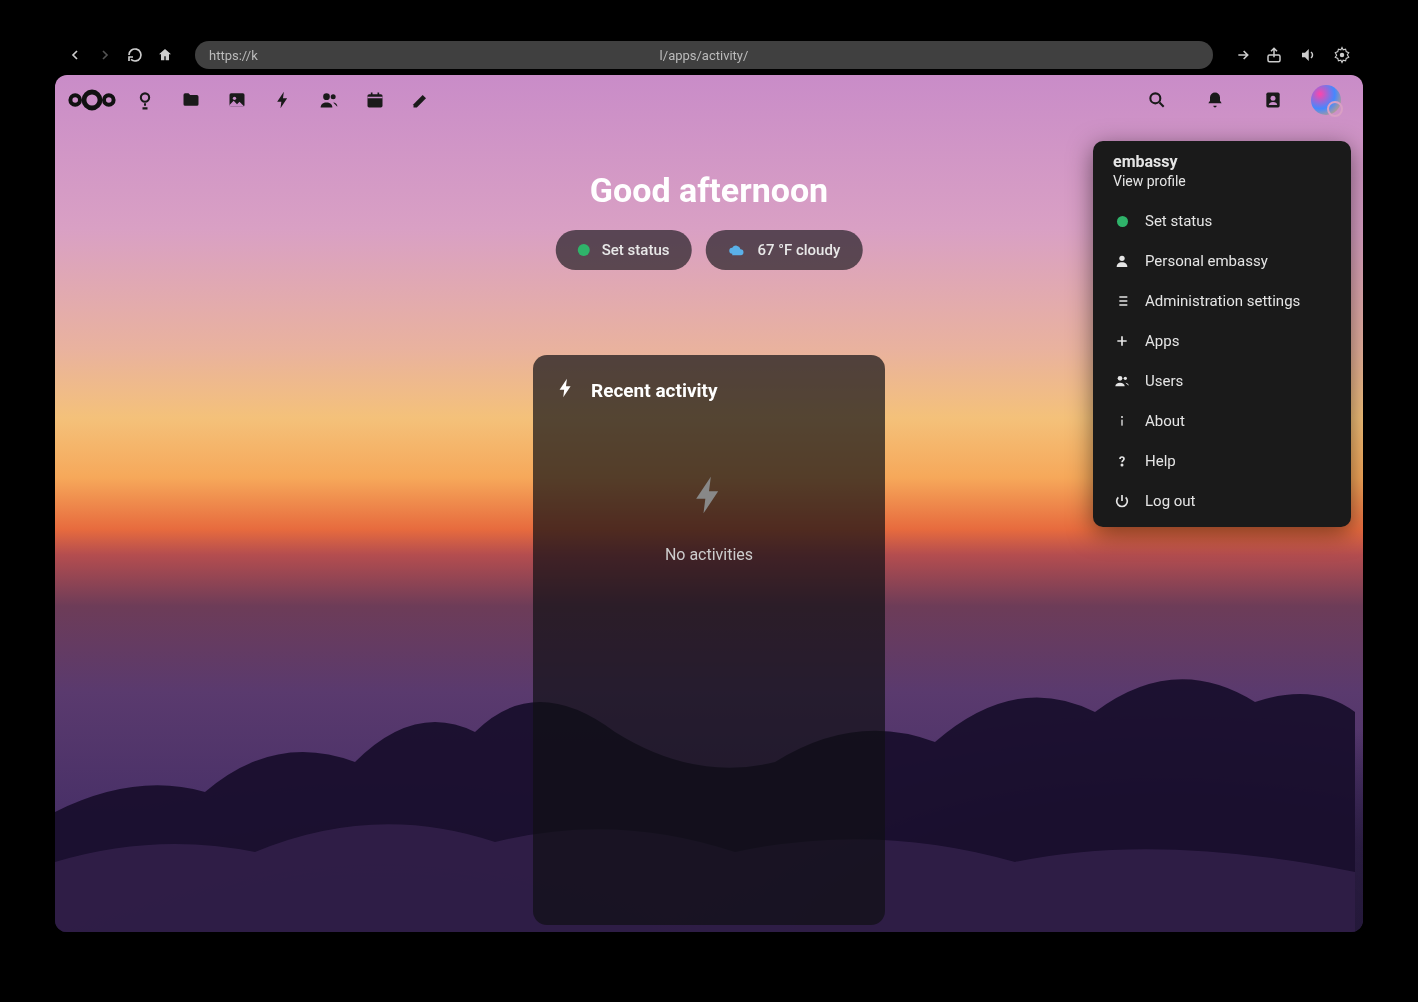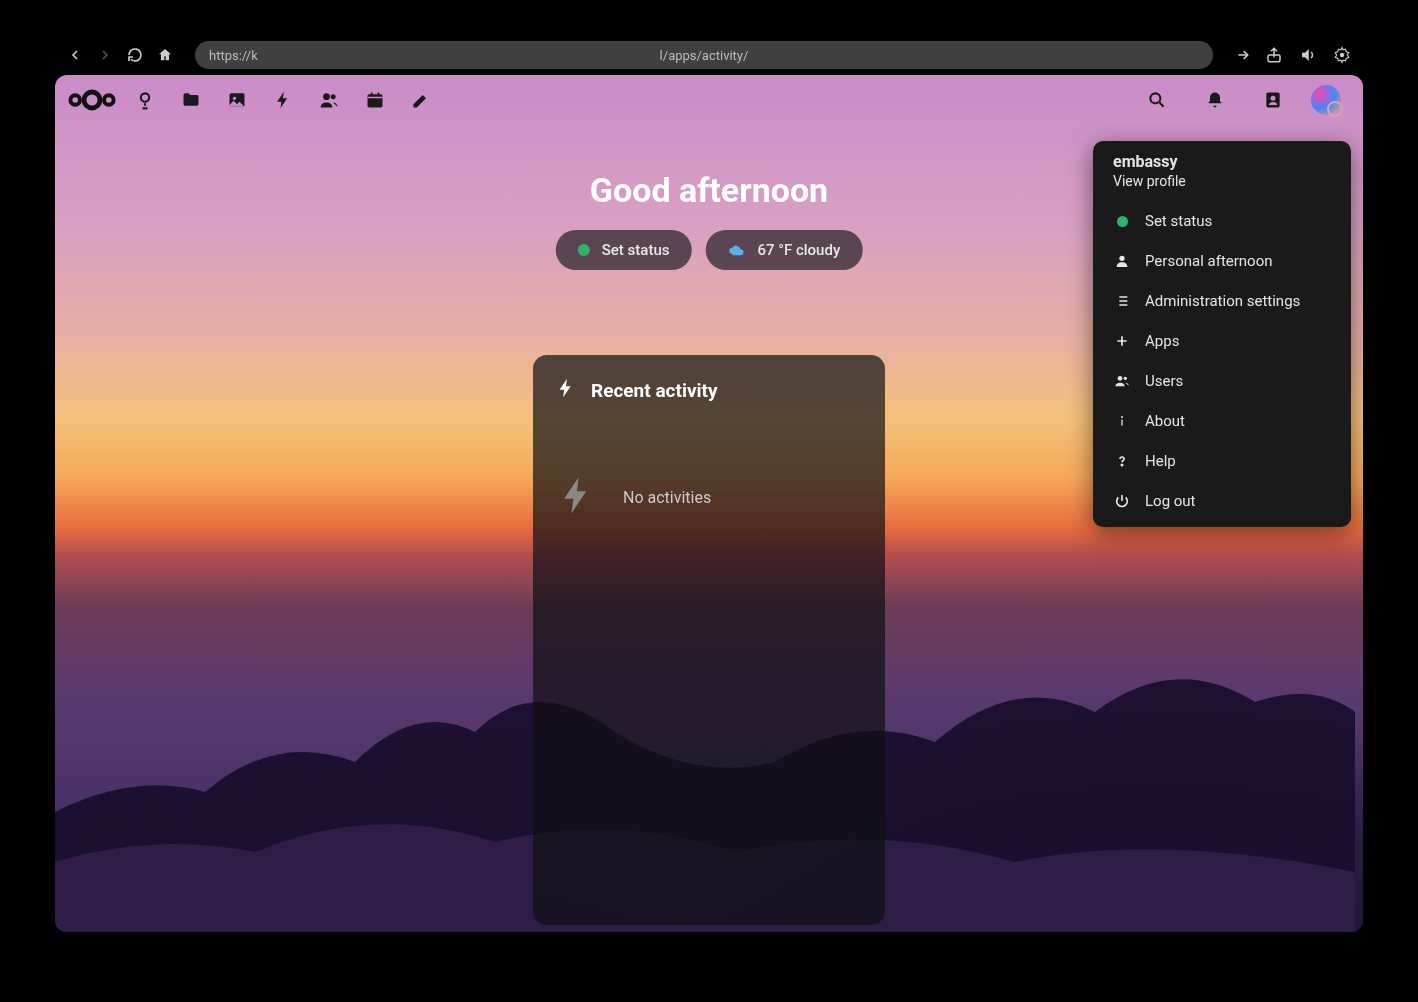--- a/index.html
+++ b/index.html
@@ -184,21 +184,21 @@
   padding: 22px;
   color:#eee;
 }
 .widget-head {
   display:flex; align-items:center; gap:14px;
 }
 .widget-head svg { width:22px; height:22px; color:#fff; }
 .widget-title { font-size:19px; font-weight:700; color:#fff; }
 .widget-body {
   display:flex;
-  flex-direction:row;
+  flex-direction:column;
   align-items:center;
   margin-top:70px;
   gap:24px;
 }
 .widget-body .big-icon { color:#888; }
 .widget-body .big-icon svg { width:44px; height:44px; }
 .widget-empty-text { color:#ccc; font-size:16px; }
 
 .user-menu {
   position:absolute;
@@ -414,21 +414,21 @@
           </span>
         <span>Set status</span>
       </div>
       <div class="menu-item">
         <span class="micon">
             <svg viewBox="0 0 24 24" fill="currentColor">
               <circle cx="12" cy="8" r="4"></circle>
               <path d="M4 21c0-4 3-7 8-7s8 3 8 7"></path>
             </svg>
           </span>
-        <span>Personal afternoon</span>
+        <span>Personal embassy</span>
       </div>
       <div class="menu-item">
         <span class="micon">
             <svg viewBox="0 0 24 24" fill="none" stroke="currentColor" stroke-width="2">
               <path d="M8 6h12M8 12h12M8 18h12M4 6h.01M4 12h.01M4 18h.01"></path>
             </svg>
           </span>
         <span>Administration settings</span>
       </div>
       <div class="menu-item">

